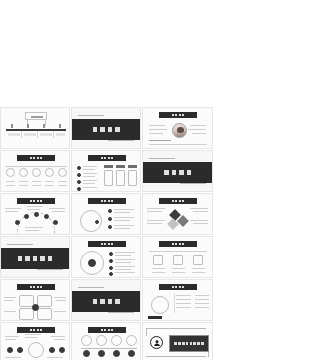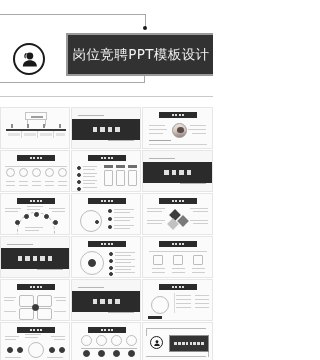--- a/index.html
+++ b/index.html
@@ -92,40 +92,20 @@
   
   .t1-box{position:absolute;left:24px;top:4px;width:22px;height:8px;border:0.6px solid #c4c4c4;box-sizing:border-box;}
   .t1-box i{position:absolute;left:5px;top:3px;width:12px;height:2px;background:#9e9e9e;}
   .t1-bar{position:absolute;left:5px;top:21px;width:60px;height:1.6px;background:#3a3a3a;}
 </style>
 </head>
 <body>
 
 <div class="page">
 
-  <div class="hero">
-    <div class="hero-rule-a"></div>
-    <div class="hero-rule-a-v"></div>
-    <div class="hero-dot"></div>
-    <div class="hero-rule-b"></div>
-    <div class="hero-rule-b-v"></div>
-    <div class="hero-rule-c"></div>
-
-    <div class="hero-avatar">
-      <svg width="20" height="20" viewBox="0 0 24 24" aria-hidden="true">
-        <circle cx="13" cy="8.4" r="4.1" fill="#1a1a1a"></circle>
-        <path d="M4.6 21c0-4.7 3.8-7.4 8.4-7.4s8.4 2.7 8.4 7.4z" fill="#1a1a1a"></path>
-        <path d="M8.6 5.4a4.4 4.4 0 0 0-1.1 5.2" fill="none" stroke="#1a1a1a" stroke-width="1.3" stroke-linecap="round"></path>
-      </svg>
-    </div>
-
-    <div class="hero-titlebar">
-      <div class="hero-title">岗位竞聘PPT模板设计</div>
-    </div>
-  </div>
 
   <div class="grid">
 
     <div class="slide">
       <div class="t1-box">
           <i></i>
         </div>
       <div class="blk" style="left:26px;top:12px;width:1px;height:6px;background:#c4c4c4"></div>
       <div class="blk" style="left:44px;top:12px;width:1px;height:6px;background:#c4c4c4"></div>
       <div class="blk" style="left:10px;top:16px;width:2px;height:4px;background:#8d8d8d"></div>

